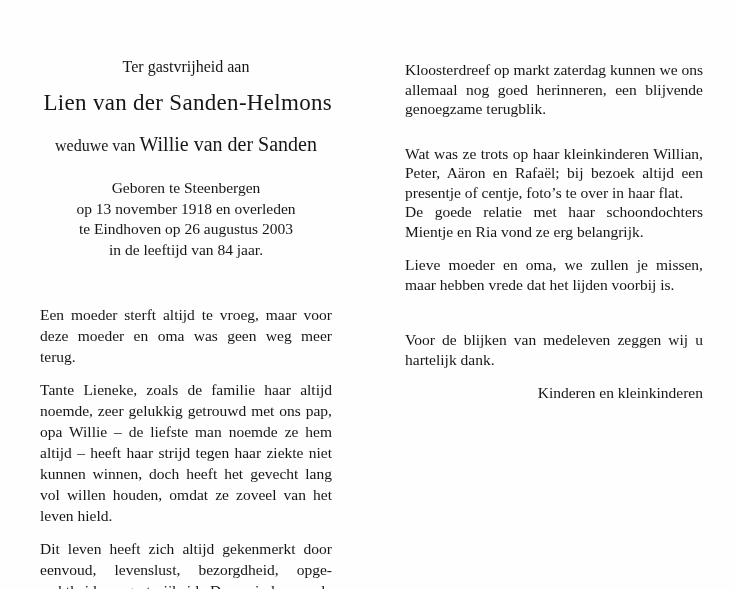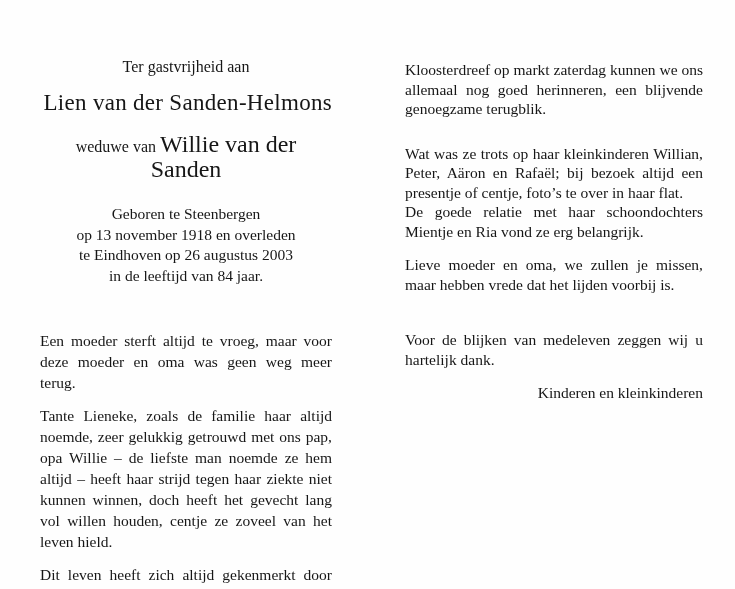--- a/index.html
+++ b/index.html
@@ -28,21 +28,21 @@
     letter-spacing: 0.3px;
     margin: 14px 0 0 2px;
     line-height: 26px;
   }
   .widow-line {
     text-align: center;
     margin-top: 17px;
     line-height: 23px;
   }
   .widow-prefix { font-size: 16px; }
-  .widow-name   { font-size: 24px; }
+  .widow-name   { font-size: 20px; }
 
   .vitals {
     text-align: center;
     font-size: 15.5px;
     line-height: 20.5px;
     margin-top: 21px;
   }
 
   .para {
     font-size: 15.5px;
@@ -84,21 +84,21 @@
 
   <div class="vitals">
     <div>Geboren te Steenbergen</div>
     <div>op 13 november 1918 en overleden</div>
     <div>te Eindhoven op 26 augustus 2003</div>
     <div>in de leeftijd van 84 jaar.</div>
   </div>
 
   <p class="para first-body">Een moeder sterft altijd te vroeg, maar voor deze moeder en oma was geen weg meer terug.</p>
 
-  <p class="para">Tante Lieneke, zoals de familie haar altijd noemde, zeer gelukkig getrouwd met ons pap, opa Willie – de liefste man noemde ze hem altijd – heeft haar strijd tegen haar ziekte niet kunnen winnen, doch heeft het gevecht lang vol willen houden, centje ze zoveel van het leven hield.</p>
+  <p class="para">Tante Lieneke, zoals de familie haar altijd noemde, zeer gelukkig getrouwd met ons pap, opa Willie – de liefste man noemde ze hem altijd – heeft haar strijd tegen haar ziekte niet kunnen winnen, doch heeft het gevecht lang vol willen houden, omdat ze zoveel van het leven hield.</p>
 
   <p class="para continues">Dit leven heeft zich altijd gekenmerkt door eenvoud, levenslust, bezorgdheid, opge­wektheid en gastvrijheid. De periode aan de</p>
 </div>
 
 <div class="page-col col-right">
   <p class="para">Kloosterdreef op markt zaterdag kunnen we ons allemaal nog goed herinneren, een blijvende genoegzame terugblik.</p>
 
   <div class="para-group">
     <p class="para">Wat was ze trots op haar kleinkinderen Willian, Peter, Aäron en Rafaël; bij bezoek altijd een presentje of centje, foto’s te over in haar flat.</p>
     <p class="para">De goede relatie met haar schoondochters Mientje en Ria vond ze erg belangrijk.</p>

